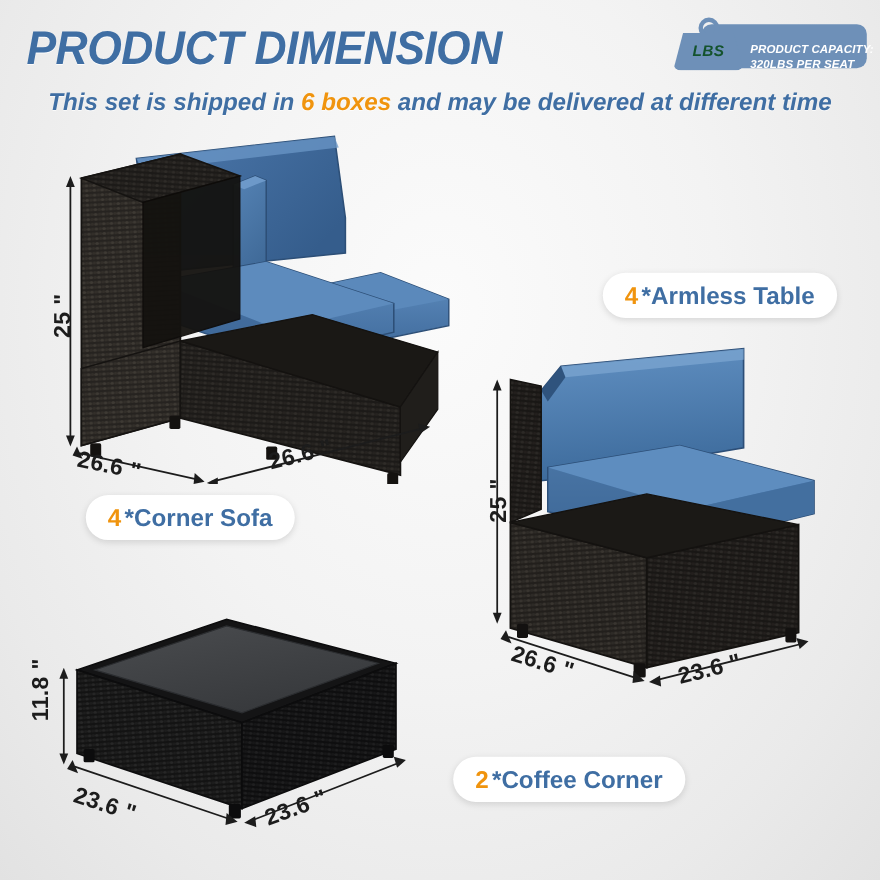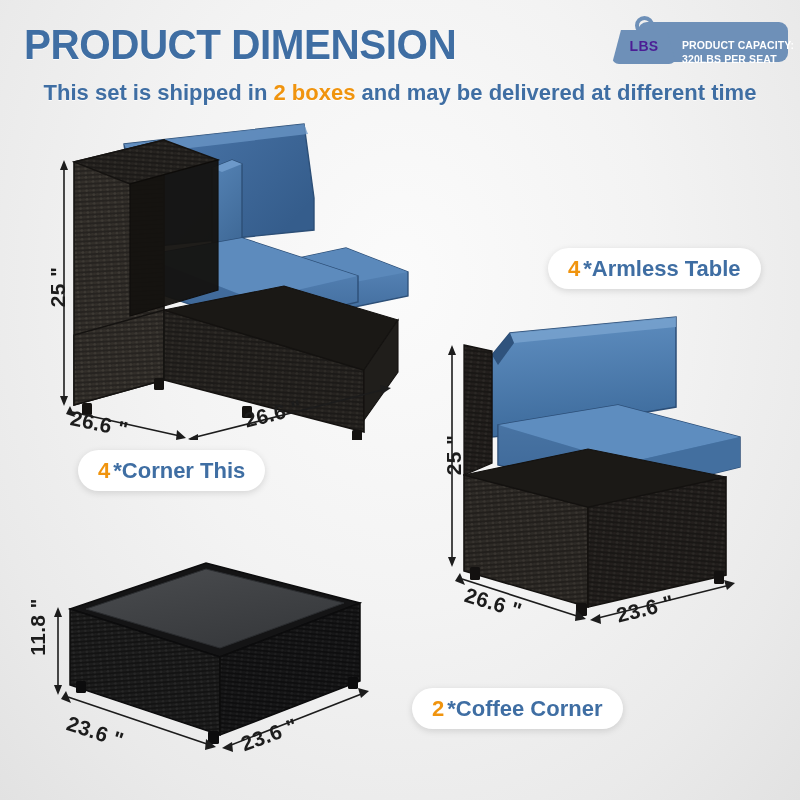--- a/index.html
+++ b/index.html
@@ -5,21 +5,21 @@
   * { margin:0; padding:0; box-sizing:border-box; }
   html,body { width:800px; height:800px; }
   body {
     font-family:"Liberation Sans", sans-serif;
     background:
       radial-gradient(ellipse at 50% 35%, #fbfbfb 0%, #f3f3f3 45%, #eaeaea 78%, #e2e2e2 100%);
     position:relative; overflow:hidden;
   }
 
   
-  #header { position:absolute; left:0; top:0; width:800px; height:118px; }
+  #header { position:absolute; left:0; top:0; width:800px; height:118px;font-style:italic; }
 
   #title {
     position:absolute; left:24px; top:20px;
     font-size:43px; font-weight:bold; letter-spacing:-0.5px;
     color:#3f6ea3; white-space:nowrap;
     text-shadow:0 1px 0 rgba(255,255,255,.8);
     transform:scaleX(.94); transform-origin:left center;
   }
 
   #weight-badge {
@@ -35,21 +35,21 @@
     background:#6e90b8;
     border-radius:5px 5px 7px 7px;
     clip-path:polygon(14% 0%, 86% 0%, 100% 100%, 0% 100%);
   }
   .wb-handle {
     position:absolute; left:23px; top:0px; width:19px; height:19px;
     border:4px solid #6e90b8; border-radius:50%; background:transparent;
   }
   .wb-lbs {
     position:absolute; left:0; top:22px; width:64px;
-    text-align:center; font-size:14px; font-weight:bold; color:#4c1d95;
+    text-align:center; font-size:14px; font-weight:bold; color:#14532d;
     letter-spacing:.3px;
   }
   .wb-l1, .wb-l2 {
     position:absolute; left:70px; color:#ffffff; font-size:10.5px;
     font-weight:bold; letter-spacing:.1px; white-space:nowrap;
   }
   .wb-l1 { top:23px; }
   .wb-l2 { top:37px; }
 
   #subtitle {
@@ -97,21 +97,21 @@
 
   <div id="weight-badge">
     <div class="wb-pill"></div>
     <div class="wb-handle"></div>
     <div class="wb-weight"></div>
     <div class="wb-lbs">LBS</div>
     <div class="wb-l1">PRODUCT CAPACITY:</div>
     <div class="wb-l2">320LBS PER SEAT</div>
   </div>
 
-  <div id="subtitle"><span>This set is shipped in </span><span class="hl">2 boxes</span><span> and may be delivered at different time</span></div>
+  <div id="subtitle"><span>This set is shipped in </span><span class="hl">6 boxes</span><span> and may be delivered at different time</span></div>
 </div>
 
 <div class="fig" id="fig-corner">
   <svg width="375" height="320" viewBox="0 0 375 320">
     <defs>
       <pattern id="wk1" width="7" height="4.4" patternUnits="userSpaceOnUse" patternTransform="rotate(-3)">
         <rect width="7" height="4.4" fill="#262320"></rect>
         <ellipse cx="1.9" cy="2.2" rx="1.75" ry="1.35" fill="#3e3a34"></ellipse>
         <ellipse cx="5.4" cy="2.2" rx="1.75" ry="1.35" fill="#332f2a"></ellipse>
       </pattern>
@@ -295,21 +295,21 @@
     </g>
   </svg>
 
   <div class="dim dim-v" style="left:-22px; top:70px; width:84px; text-align:center;">11.8 "</div>
   <div class="dim" style="left:48px; top:175px; transform:rotate(18deg);">23.6 "</div>
   <div class="dim" style="left:222px; top:178px; transform:rotate(-20deg);">23.6 "</div>
 </div>
 
 <div class="name-pill" id="pill-corner">
   <span class="qty">4</span>
-  <span class="nm">*Corner This</span>
+  <span class="nm">*Corner Sofa</span>
 </div>
 
 <div class="name-pill" id="pill-armless">
   <span class="qty">4</span>
   <span class="nm">*Armless Table</span>
 </div>
 
 <div class="name-pill" id="pill-coffee">
   <span class="qty">2</span>
   <span class="nm">*Coffee Corner</span>

